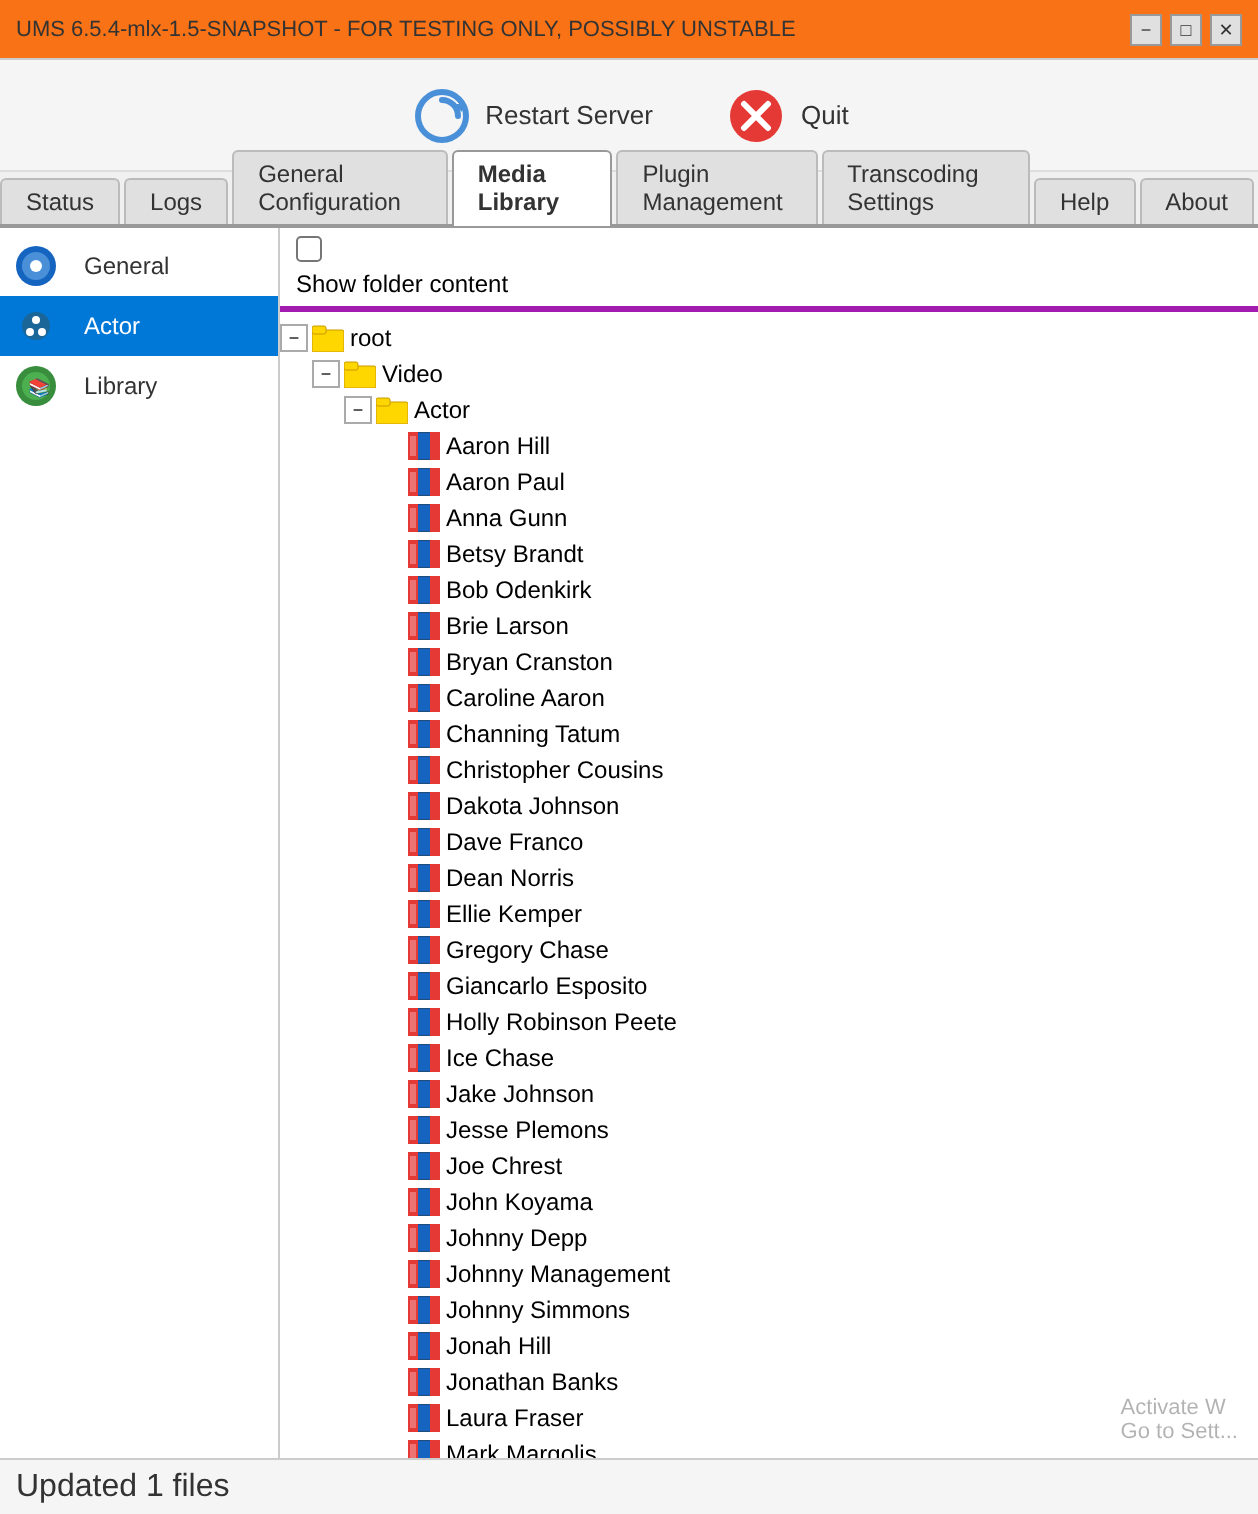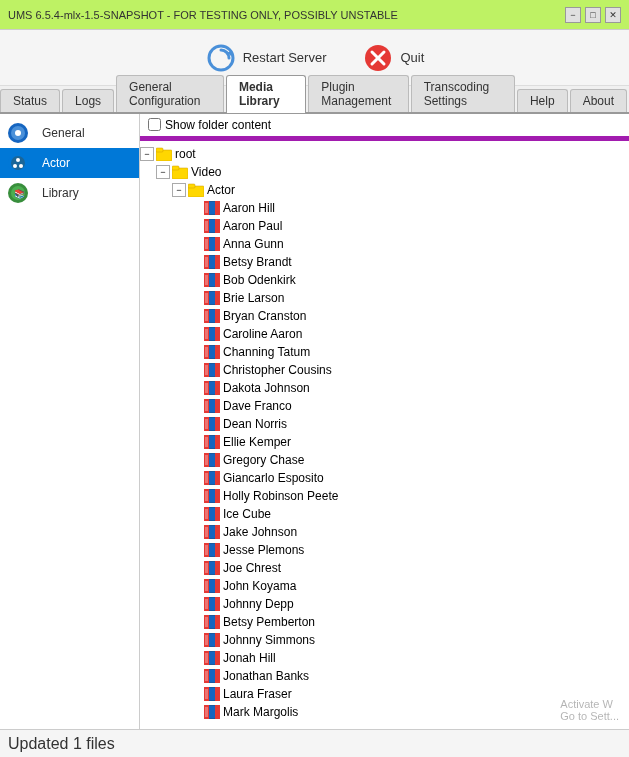--- a/index.html
+++ b/index.html
@@ -5,21 +5,21 @@
     * { margin: 0; padding: 0; box-sizing: border-box; }
     body {
       font-family: 'Segoe UI', Tahoma, Geneva, Verdana, sans-serif;
       font-size: 12px;
       background: #f0f0f0;
       width: 629px;
       height: 757px;
       overflow: hidden;
     }
     .title-bar {
-      background: #bef264;
+      background: #f97316;
       border-bottom: 1px solid #ccc;
       height: 30px;
       display: flex;
       align-items: center;
       justify-content: space-between;
       padding: 0 8px;
       user-select: none;
     }
     .title-bar-text {
       font-size: 11px;
@@ -135,21 +135,22 @@
       display: flex;
       flex-direction: column;
       overflow: hidden;
     }
     .show-folder-checkbox {
       display: flex;
       align-items: flex-start;
       gap: 4px;
       padding: 4px 8px;
       font-size: 12px;
-      border-bottom: 5px solid #a21caf;
+      border-bottom: 3px solid #a21caf;
+      flex-direction: column;
     }
 
     .tree-container {
       flex: 1;
       overflow-y: auto;
       overflow-x: auto;
       padding: 4px 0;
       position: relative;
     }
     .tree-container::-webkit-scrollbar { width: 14px; }
@@ -585,21 +586,21 @@
           <span class="tree-indent"></span>
           <span style="width: 16px; display: inline-block;"></span>
           <span style="margin-right: 3px; display: inline-flex; align-items: center;">
             <svg width="16" height="14" viewBox="0 0 16 14">
               <rect width="16" height="14" rx="1" fill="#1565c0" stroke="#333" stroke-width="0.5"></rect>
               <rect x="0" y="0" width="5" height="14" fill="#e53935"></rect>
               <rect x="11" y="0" width="5" height="14" fill="#e53935"></rect>
               <rect x="1" y="2" width="3" height="10" fill="white" opacity="0.3"></rect>
             </svg>
           </span>
-          <span class="tree-label">Ice Cube</span>
+          <span class="tree-label">Ice Chase</span>
         </div>
         <div class="tree-item">
           <span class="tree-indent"></span>
           <span class="tree-indent"></span>
           <span class="tree-indent"></span>
           <span style="width: 16px; display: inline-block;"></span>
           <span style="margin-right: 3px; display: inline-flex; align-items: center;">
             <svg width="16" height="14" viewBox="0 0 16 14">
               <rect width="16" height="14" rx="1" fill="#1565c0" stroke="#333" stroke-width="0.5"></rect>
               <rect x="0" y="0" width="5" height="14" fill="#e53935"></rect>
@@ -675,21 +676,21 @@
           <span class="tree-indent"></span>
           <span style="width: 16px; display: inline-block;"></span>
           <span style="margin-right: 3px; display: inline-flex; align-items: center;">
             <svg width="16" height="14" viewBox="0 0 16 14">
               <rect width="16" height="14" rx="1" fill="#1565c0" stroke="#333" stroke-width="0.5"></rect>
               <rect x="0" y="0" width="5" height="14" fill="#e53935"></rect>
               <rect x="11" y="0" width="5" height="14" fill="#e53935"></rect>
               <rect x="1" y="2" width="3" height="10" fill="white" opacity="0.3"></rect>
             </svg>
           </span>
-          <span class="tree-label">Betsy Pemberton</span>
+          <span class="tree-label">Johnny Management</span>
         </div>
         <div class="tree-item">
           <span class="tree-indent"></span>
           <span class="tree-indent"></span>
           <span class="tree-indent"></span>
           <span style="width: 16px; display: inline-block;"></span>
           <span style="margin-right: 3px; display: inline-flex; align-items: center;">
             <svg width="16" height="14" viewBox="0 0 16 14">
               <rect width="16" height="14" rx="1" fill="#1565c0" stroke="#333" stroke-width="0.5"></rect>
               <rect x="0" y="0" width="5" height="14" fill="#e53935"></rect>

